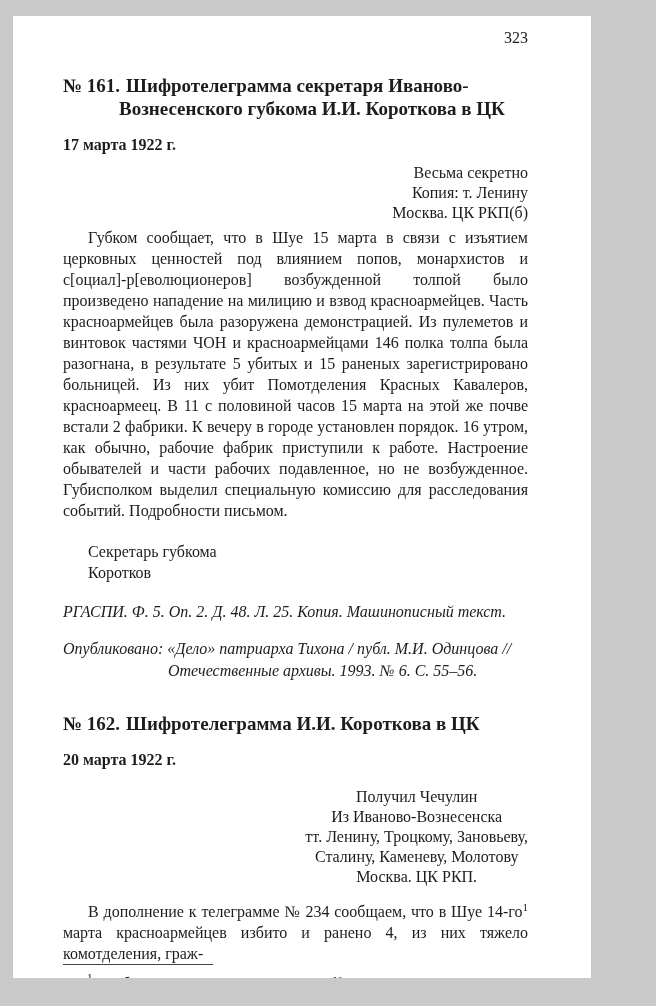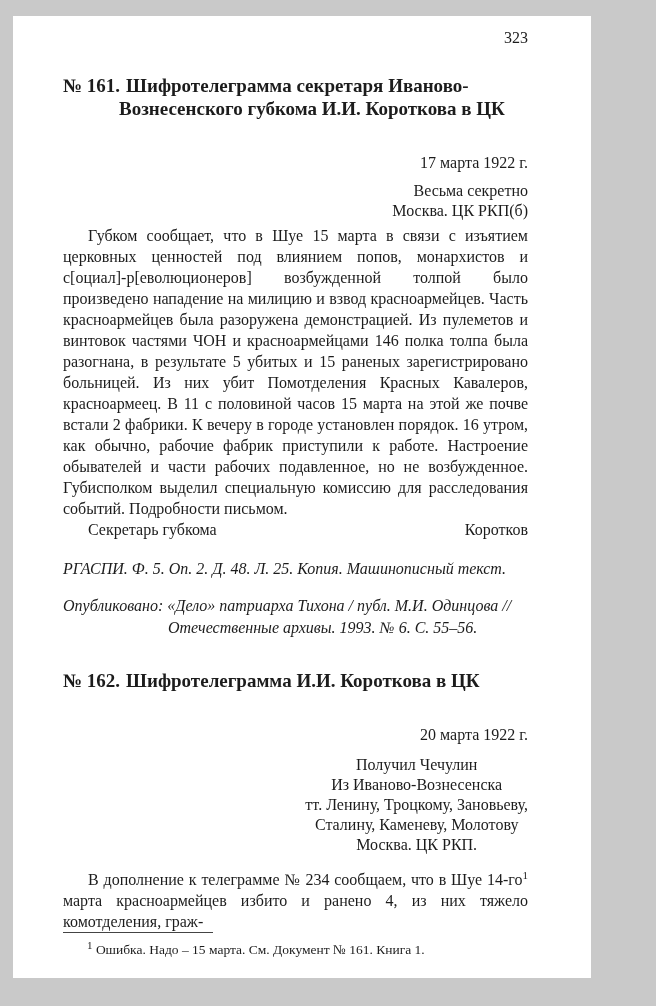--- a/index.html
+++ b/index.html
@@ -34,56 +34,58 @@
   .doc-title {
     margin: 26px 0 0 0;
     font-size: 19px;
     font-weight: bold;
     line-height: 23px;
     padding-left: 56px;
     text-indent: -56px;
   }
   .doc-title .doc-num { padding-right: 6px; }
   .date-line {
-    margin-top: 32px;
-    text-align: right;
+    margin-top: 14px;
+    text-align: left;
+    font-weight: bold;
   }
   .address {
     margin-top: 8px;
     line-height: 20px;
   }
   .address.flush-right { text-align: right; }
   .address.center-block { text-align: right; }
   .address.center-block .inner {
     display: inline-block;
     text-align: center;
   }
   .body-par {
     margin: 4px 0 0 0;
     text-align: justify;
     text-indent: 25px;
   }
   .signature {
-    margin-top: 0;
+    margin-top: 20px;
     display: flex;
     justify-content: space-between;
     padding-left: 25px;
+    flex-direction: column;
   }
   .archive {
     margin: 18px 0 0 0;
     font-style: italic;
   }
   .published {
     margin-top: 16px;
     font-style: italic;
     line-height: 22px;
   }
   .published .pub2 { margin-left: 105px; font-style: italic; }
   .doc2-title { margin-top: 30px; }
-  .address-162 { margin-top: 10px; }
+  .address-162 { margin-top: 17px; }
   .body-162 { margin-top: 14px; }
   sup {
     font-size: 11px;
     line-height: 0;
     vertical-align: super;
   }
   .footnote {
     margin-top: auto;
     font-size: 13.5px;
     line-height: 19px;
@@ -106,20 +108,21 @@
 
     <div class="page-number">323</div>
 
     <section>
       <h2 class="doc-title"><span class="doc-num">№ 161.</span><span>Шифротелеграмма секретаря Иваново-Вознесенского губкома И.И. Короткова в ЦК</span></h2>
 
       <div class="date-line">17 марта 1922 г.</div>
 
       <div class="address flush-right">
         <div>Весьма секретно</div>
+        <div>Копия: т. Ленину</div>
         <div>Москва. ЦК РКП(б)</div>
       </div>
 
       <p class="body-par">Губком сообщает, что в Шуе 15 марта в связи с изъятием церковных ценностей под влиянием попов, монархистов и с[оциал]-р[еволюционеров] возбужденной толпой было произведено нападение на милицию и взвод красноармейцев. Часть красноармейцев была разоружена демонстрацией. Из пулеметов и винтовок частями ЧОН и красноармейцами 146 полка толпа была разогнана, в результате 5 убитых и 15 раненых зарегистрировано больницей. Из них убит Помотделения Красных Кавалеров, красноармеец. В 11 с половиной часов 15 марта на этой же почве встали 2 фабрики. К вечеру в городе установлен порядок. 16 утром, как обычно, рабочие фабрик приступили к работе. Настроение обывателей и части рабочих подавленное, но не возбужденное. Губисполком выделил специальную комиссию для расследования событий. Подробности письмом.</p>
 
       <div class="signature">
         <span>Секретарь губкома</span>
         <span>Коротков</span>
       </div>
 

